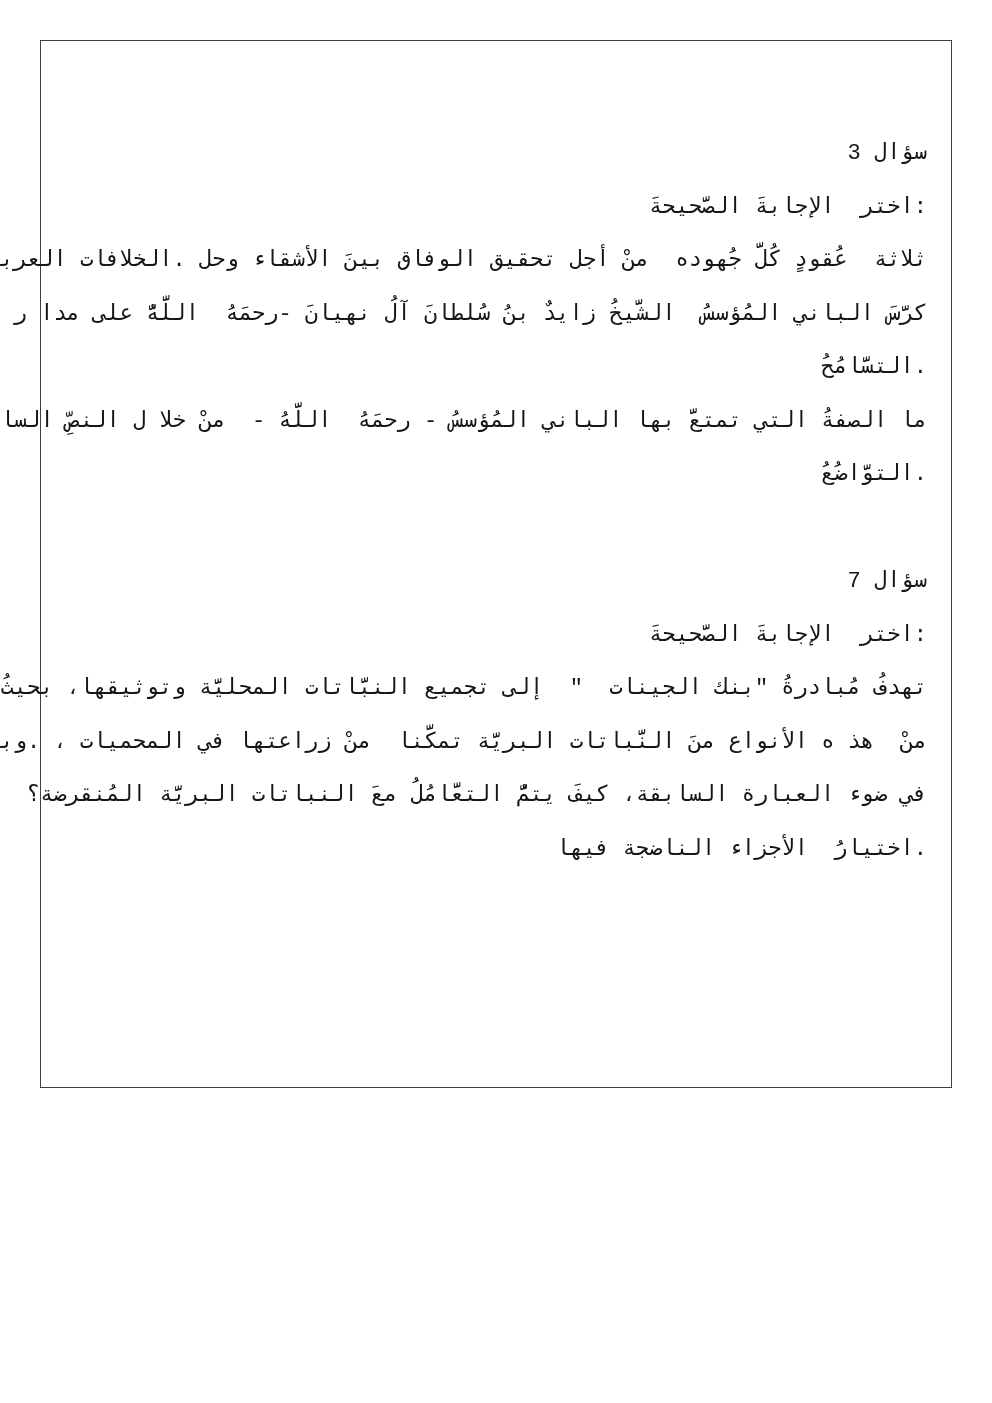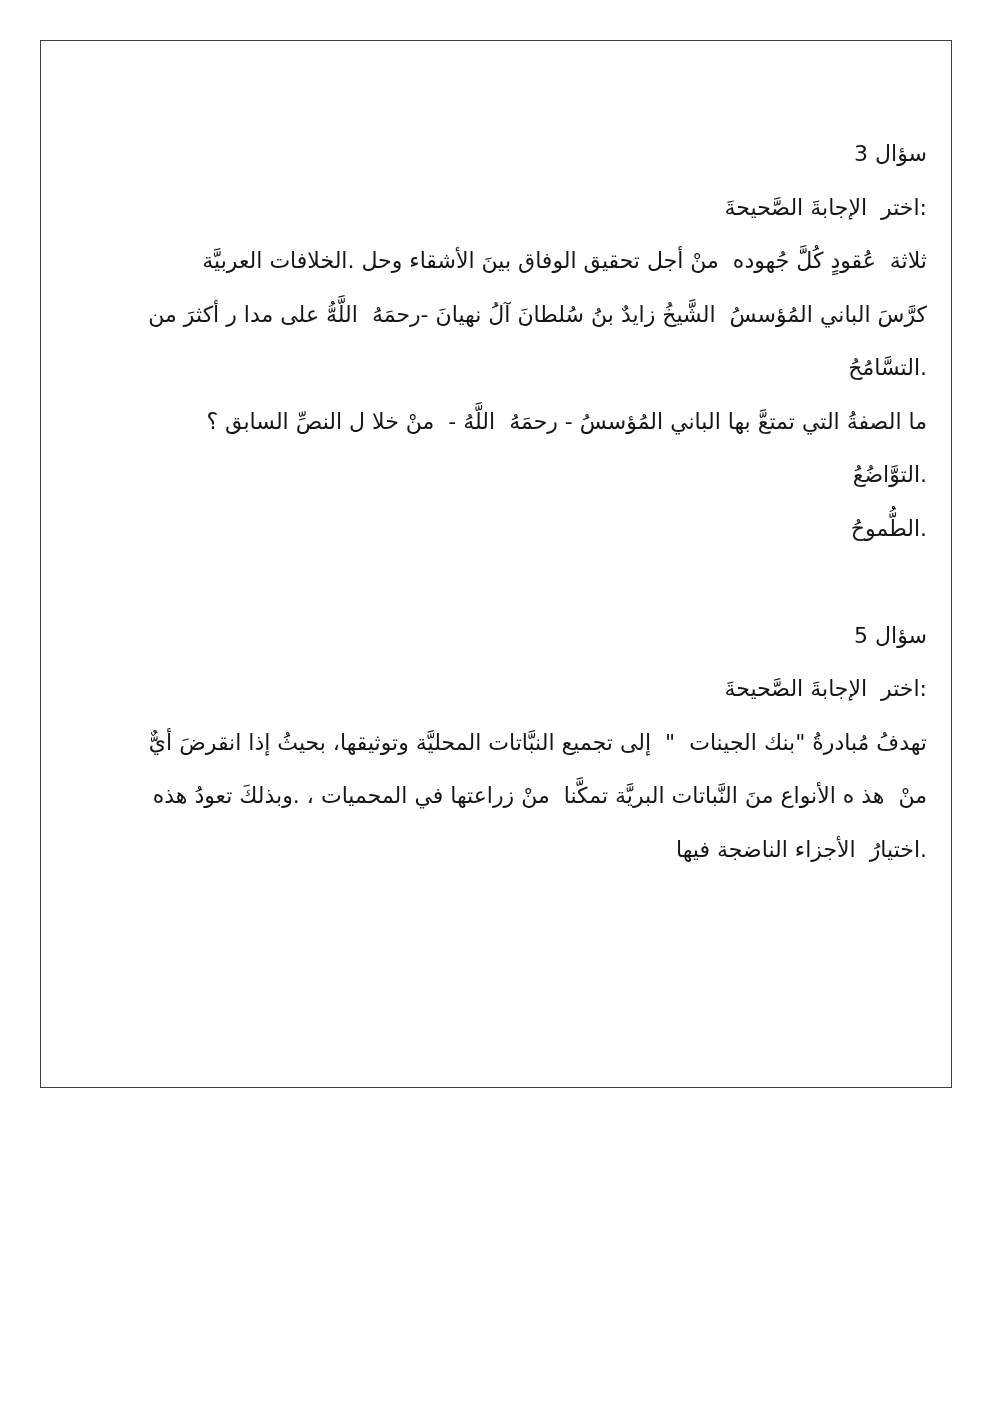--- a/index.html
+++ b/index.html
@@ -11,20 +11,21 @@
     color: #161616;
   }
   .doc-page {
     position: absolute;
     left: 40px;
     top: 40px;
     width: 912px;
     height: 1048px;
     border: 1.5px solid #3f3f3f;
     background: #ffffff;
+    font-family: Liberation Mono, monospace;
   }
   .content {
     position: absolute;
     top: 0; left: 0; right: 0; bottom: 0;
     padding: 86px 24px 0 14px;
     direction: rtl;
     text-align: right;
     font-size: 22px;
     color: #161616;
   }
@@ -44,24 +45,24 @@
 <div class="doc-page">
   <div class="content">
 
     <div class="line">سؤال 3</div>
     <div class="line">:اختر  الإجابةَ الصَّحيحةَ</div>
     <div class="line">ثلاثة  عُقودٍ كُلَّ جُهوده  منْ أجل تحقيق الوفاق بينَ الأشقاء وحل .الخلافات العربيَّة</div>
     <div class="line">كرَّسَ الباني المُؤسسُ  الشَّيخُ زايدٌ بنُ سُلطانَ آلُ نهيانَ -رحمَهُ  اللَّهُّ على مدا ر أكثرَ من</div>
     <div class="line">.التسَّامُحُ</div>
     <div class="line">ما الصفةُ التي تمتعَّ بها الباني المُؤسسُ - رحمَهُ  اللَّهُ -  منْ خلا ل النصِّ السابق ؟</div>
     <div class="line">.التوَّاضُعُ</div>
-    <div class="line">.الطُّموحُ</div>
 
     <div class="q-gap"></div>
 
-    <div class="line">سؤال 5</div>
+    <div class="line">سؤال 7</div>
     <div class="line">:اختر  الإجابةَ الصَّحيحةَ</div>
     <div class="line">تهدفُ مُبادرةُ "بنك الجينات  "  إلى تجميع النبَّاتات المحليَّة وتوثيقها، بحيثُ إذا انقرضَ أيٌّ</div>
     <div class="line">منْ  هذ ه الأنواع منَ النَّباتات البريَّة تمكَّنا  منْ زراعتها في المحميات ، .وبذلكَ تعودُ هذه</div>
+    <div class="line">في ضوء العبارة السابقة، كيفَ يتمُّ التعَّامُلُ معَ النباتات البريَّة المُنقرضة؟</div>
     <div class="line">.اختيارُ  الأجزاء الناضجة فيها</div>
 
   </div>
 </div>
 
 </body></html>

